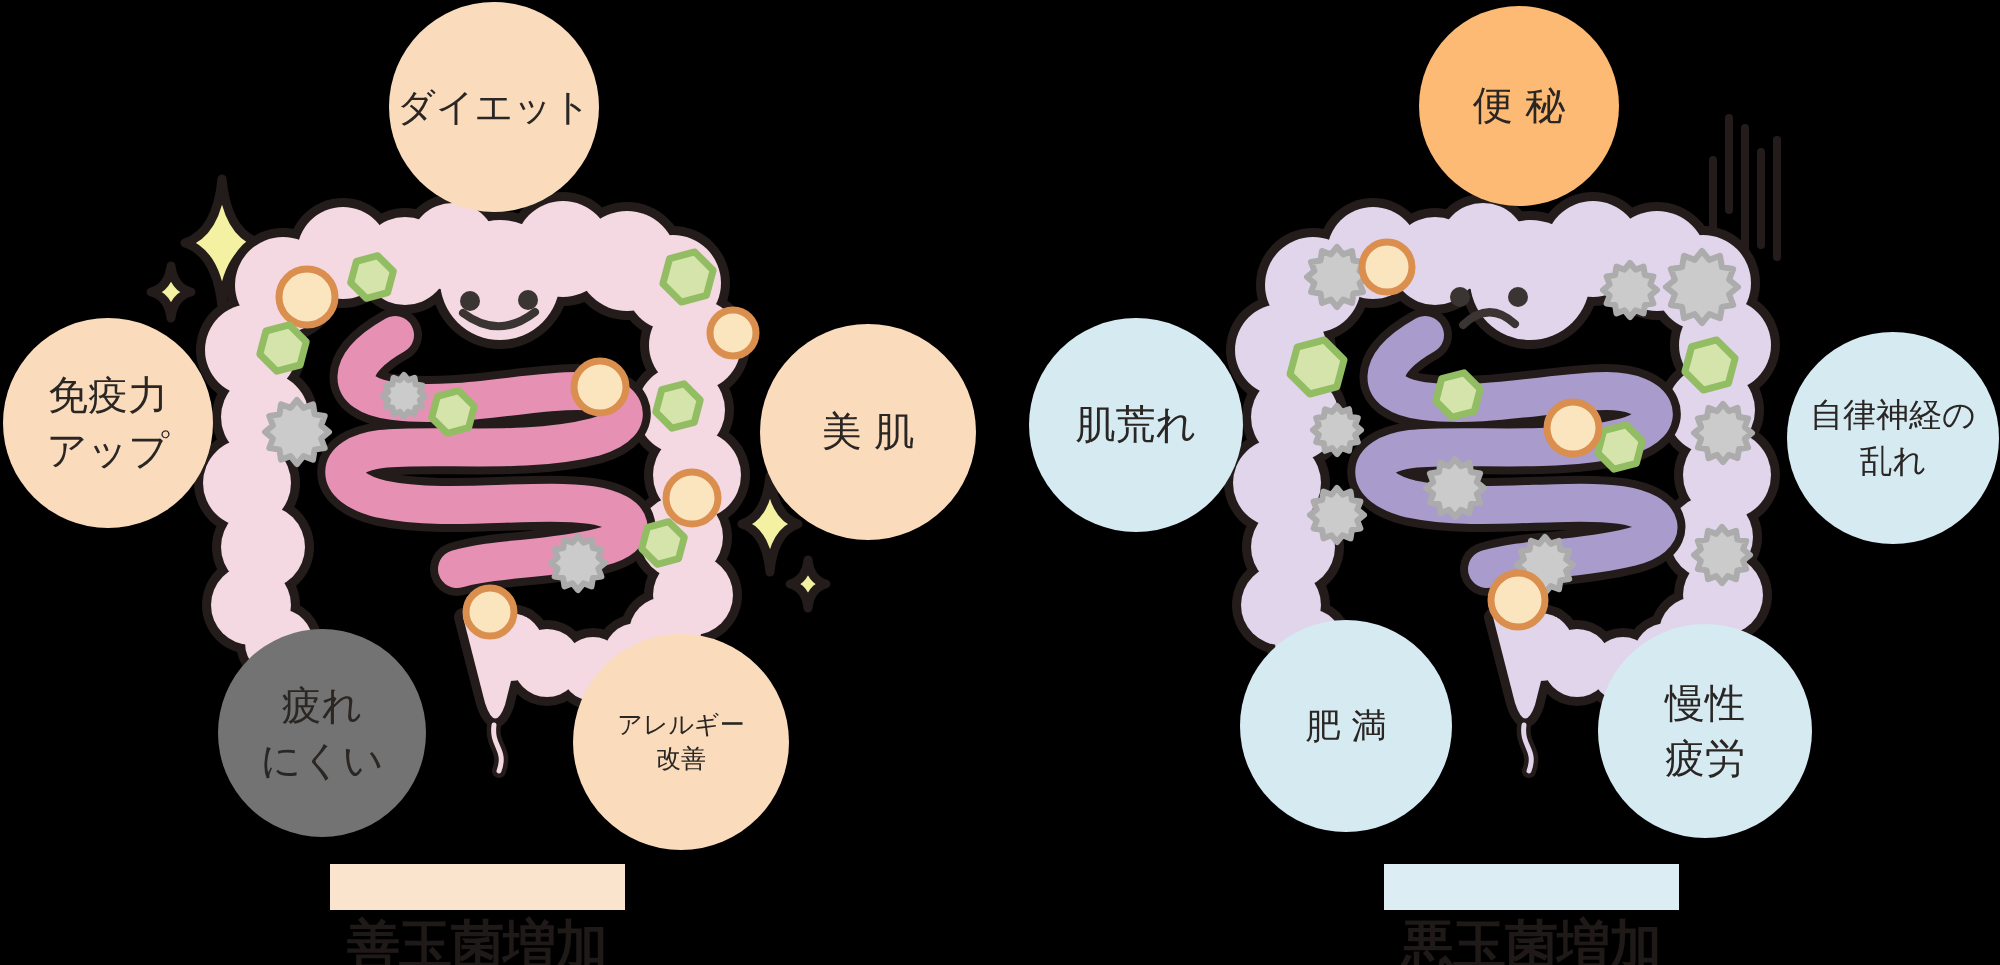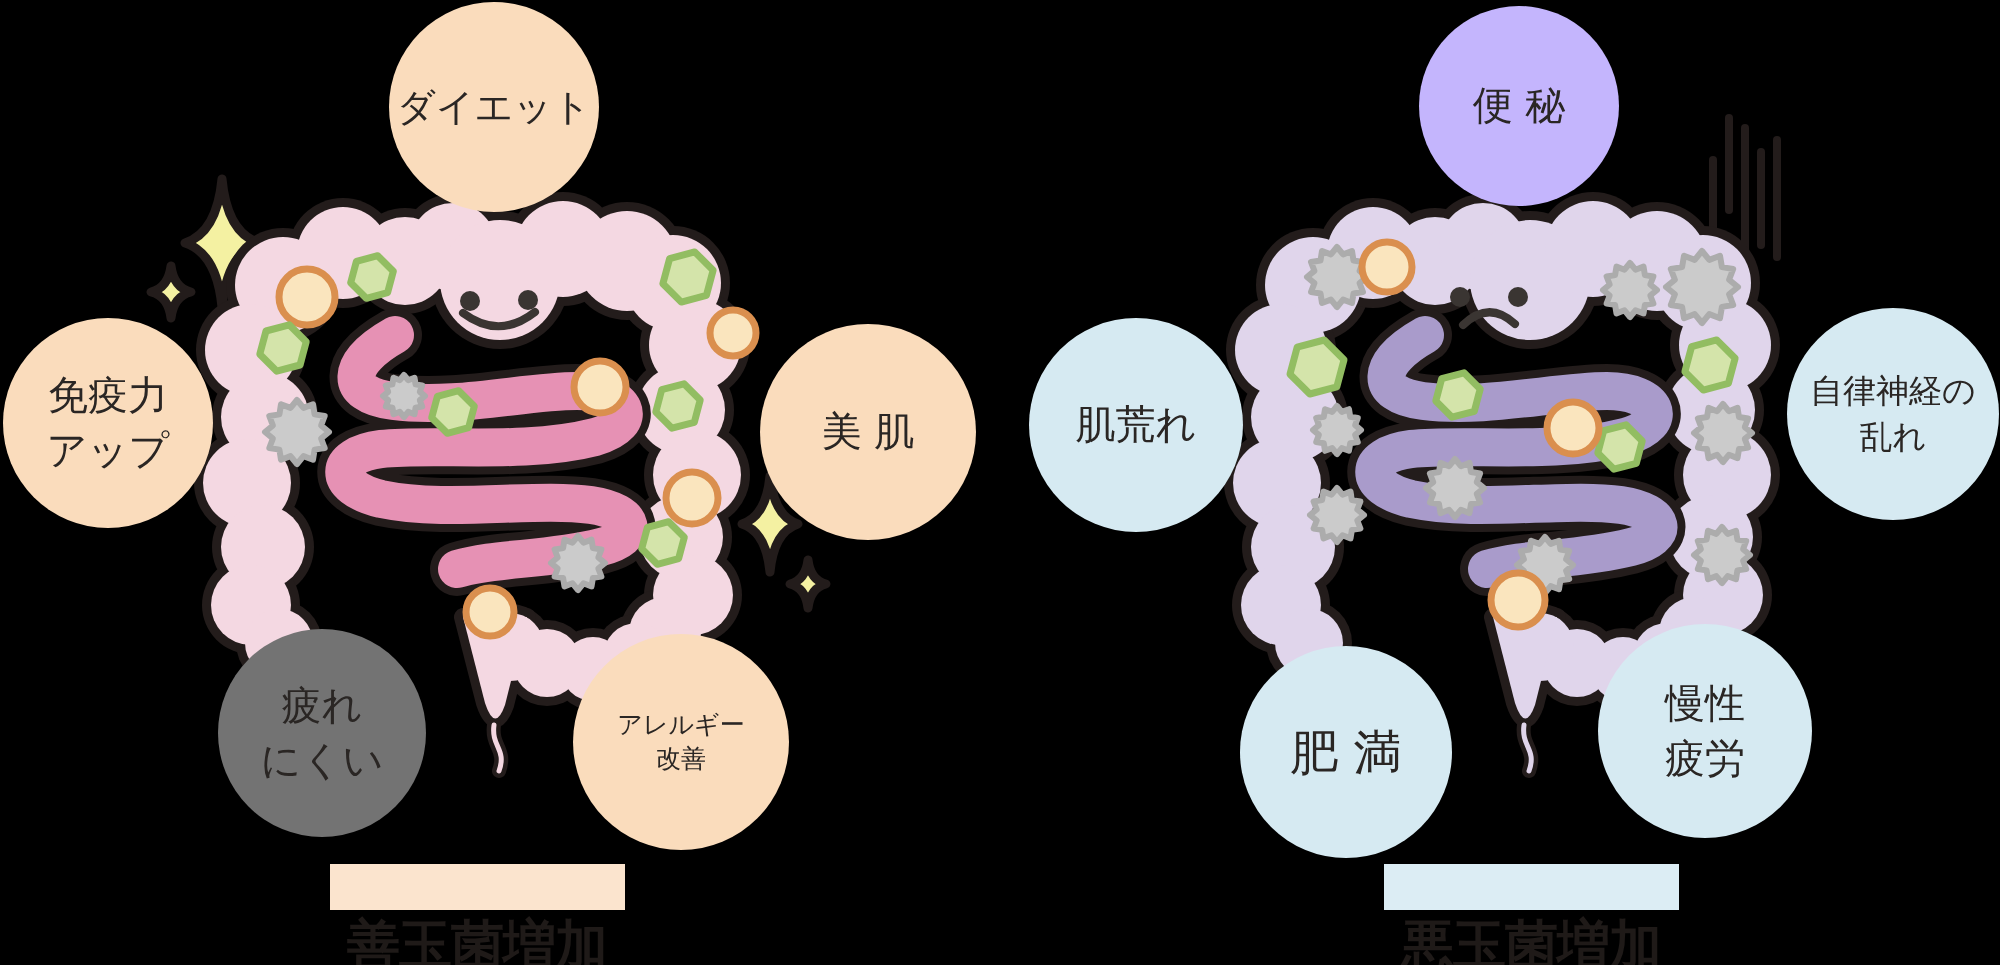--- a/index.html
+++ b/index.html
@@ -228,31 +228,31 @@
         <span>美 肌</span>
       </div>
       <div class="bubble" style="left: 218px; top: 629px; width: 208px; height: 208px; background: #737373; font-size: 40px; color: rgb(42, 38, 36);">
         <span>疲れ</span>
         <span>にくい</span>
       </div>
       <div class="bubble" style="left: 573px; top: 634px; width: 216px; height: 216px; background: rgb(250, 220, 188); font-size: 25px; color: rgb(42, 38, 36);">
         <span>アレルギー</span>
         <span>改善</span>
       </div>
-      <div class="bubble" style="left: 1419px; top: 6px; width: 200px; height: 200px; background: #c4b5fd; font-size: 40px; color: rgb(42, 38, 36);">
+      <div class="bubble" style="left: 1419px; top: 6px; width: 200px; height: 200px; background: #fdba74; font-size: 40px; color: rgb(42, 38, 36);">
         <span>便 秘</span>
       </div>
       <div class="bubble" style="left: 1029px; top: 318px; width: 214px; height: 214px; background: rgb(214, 234, 242); font-size: 40px; color: rgb(42, 38, 36); justify-content: center;">
         <span>肌荒れ</span>
       </div>
-      <div class="bubble" style="left: 1787px; top: 308px; width: 212px; height: 212px; background: rgb(214, 234, 242); font-size: 33px; color: rgb(42, 38, 36);">
+      <div class="bubble" style="left: 1787px; top: 332px; width: 212px; height: 212px; background: rgb(214, 234, 242); font-size: 33px; color: rgb(42, 38, 36);">
         <span>自律神経の</span>
         <span>乱れ</span>
       </div>
-      <div class="bubble" style="left: 1240px; top: 646px; width: 212px; height: 212px; background: rgb(214, 234, 242); font-size: 48px; color: rgb(42, 38, 36);">
+      <div class="bubble" style="left: 1240px; top: 620px; width: 212px; height: 212px; background: rgb(214, 234, 242); font-size: 35px; color: rgb(42, 38, 36);">
         <span>肥 満</span>
       </div>
       <div class="bubble" style="left: 1598px; top: 624px; width: 214px; height: 214px; background: rgb(214, 234, 242); font-size: 40px; color: rgb(42, 38, 36); justify-content: center;">
         <span>慢性</span>
         <span>疲労</span>
       </div>
     </div>
 
   <div class="caption-bar" style="left: 330px; top: 864px; background: rgb(251, 228, 206);"></div>
   <div class="caption" style="left:322px;top:910px;">善玉菌増加</div>

